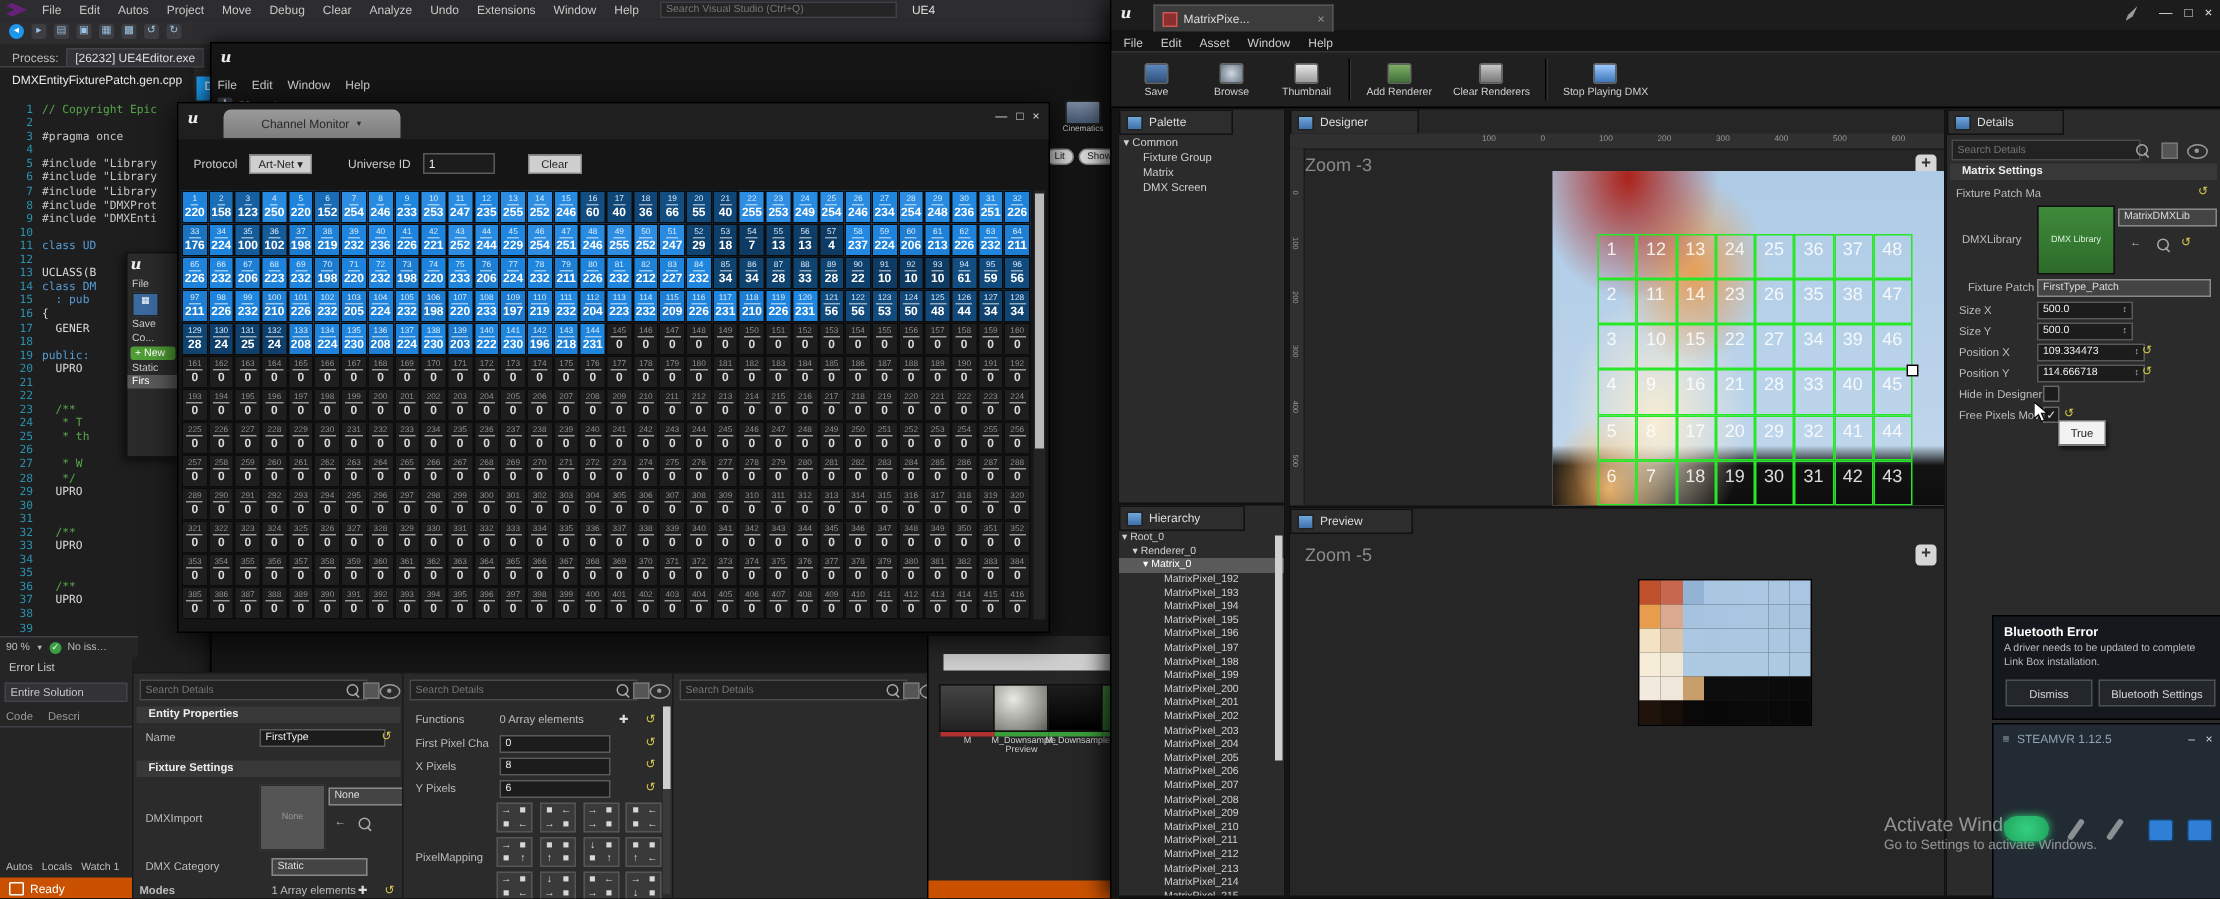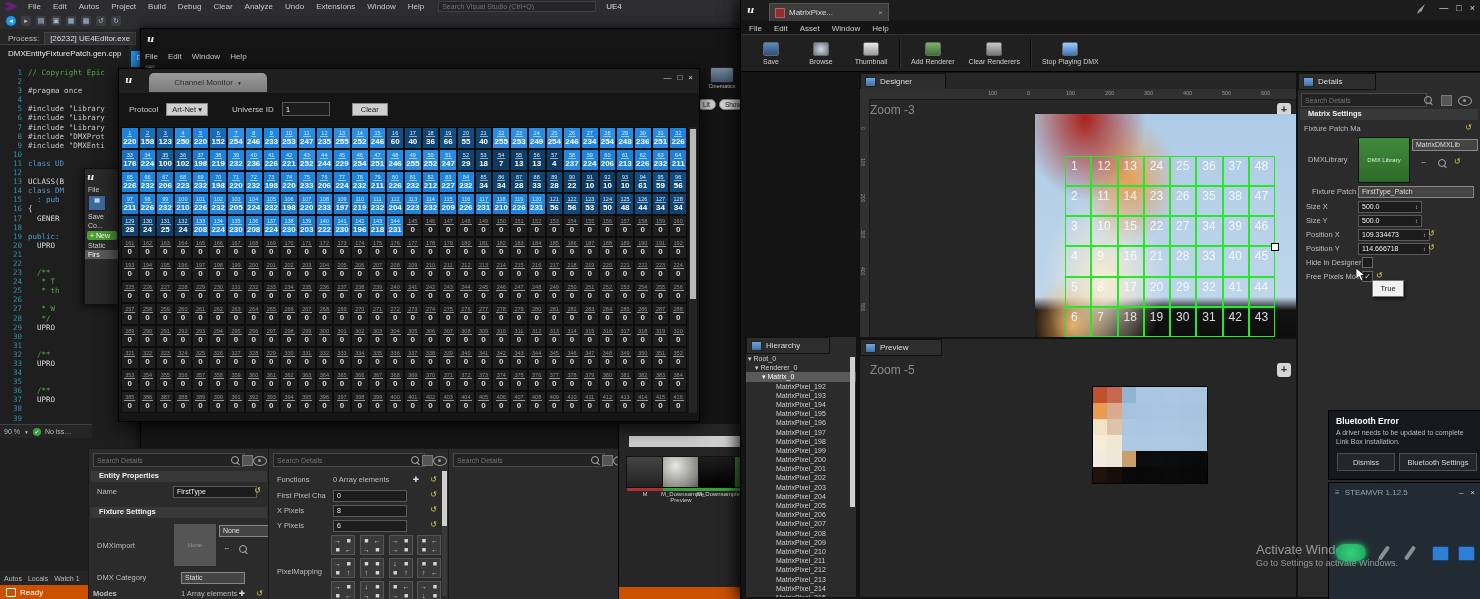--- a/index.html
+++ b/index.html
@@ -176,21 +176,21 @@
 <div id="stage">
 
   <div id="vs" class="r">
     <div id="vs-menubar" class="r">
       <div id="vs-logo"></div>
       <span id="vs-menu-items" style="display:flex;">
           <span class="vs-menu-item">File</span>
           <span class="vs-menu-item">Edit</span>
           <span class="vs-menu-item">Autos</span>
           <span class="vs-menu-item">Project</span>
-          <span class="vs-menu-item">Build</span>
+          <span class="vs-menu-item">Move</span>
           <span class="vs-menu-item">Debug</span>
           <span class="vs-menu-item">Clear</span>
           <span class="vs-menu-item">Analyze</span>
           <span class="vs-menu-item">Undo</span>
           <span class="vs-menu-item">Extensions</span>
           <span class="vs-menu-item">Window</span>
           <span class="vs-menu-item">Help</span>
         </span>
       <input id="vs-search" placeholder="Search Visual Studio (Ctrl+Q)" style="">
       <span id="vs-ue4">UE4</span>
@@ -370,20 +370,28 @@
           <span class="code-ln">39</span>
           <span class="code-tx c-plain"></span>
         </div>
       </div>
     <div id="vs-zoomrow" class="r">
       <span>90 %</span>
       <span style="font-size:5px;">▼</span>
       <span class="green-check">✓</span>
       <span class="ellip" style="max-width:30px;">No issues found</span>
     </div>
+    <div id="vs-errorlist" class="r">
+      <div style="padding:3px 6px;">Error List</div>
+      <div id="vs-scope" class="ellip">Entire Solution</div>
+      <div id="vs-errcols">
+          <span>Code</span>
+          <span>Descri</span>
+        </div>
+    </div>
     <div id="vs-watchtabs" class="r">
         <span>Autos</span>
         <span>Locals</span>
         <span>Watch 1</span>
       </div>
     <div id="vs-statusbar" class="r">
       <span class="flag-ico"></span>
       <span>Ready</span>
     </div>
   </div>
@@ -2311,20 +2319,32 @@
           <span class="ico" style="background: linear-gradient(rgb(200, 200, 200), rgb(119, 119, 119));"></span>
           <span>Clear Renderers</span>
         </div>
         <span class="tb-sep"></span>
         <div class="mx-btn">
           <span class="ico" style="background: linear-gradient(rgb(158, 203, 255), rgb(60, 118, 184));"></span>
           <span>Stop Playing DMX</span>
         </div>
       </div>
 
+    <div id="mx-palette" class="r">
+      <div class="panel-head" style="left:0;top:0;width:70px;">
+        <span class="head-grid-ico"></span>
+        <span>Palette</span>
+      </div>
+      <div class="tree" style="top:17px;" id="palette-tree">
+          <div class="tree-row" style="padding-left: 3px;">▾ Common</div>
+          <div class="tree-row" style="padding-left: 16px;">Fixture Group</div>
+          <div class="tree-row" style="padding-left: 16px;">Matrix</div>
+          <div class="tree-row" style="padding-left: 16px;">DMX Screen</div>
+        </div>
+    </div>
 
     <div id="mx-hierarchy" class="r">
       <div class="panel-head" style="left:0;top:0;width:78px;">
         <span class="head-grid-ico"></span>
         <span>Hierarchy</span>
       </div>
       <div class="tree" style="top:17px;" id="hier-tree">
           <div class="tree-row" style="padding-left: 2px; font-size: 7px; height: 9.2px; line-height: 9.2px;">▾ Root_0</div>
           <div class="tree-row" style="padding-left: 9px; font-size: 7px; height: 9.2px; line-height: 9.2px;">▾ Renderer_0</div>
           <div class="tree-row sel" style="padding-left: 16px; font-size: 7px; height: 9.2px; line-height: 9.2px;">▾ Matrix_0</div>

